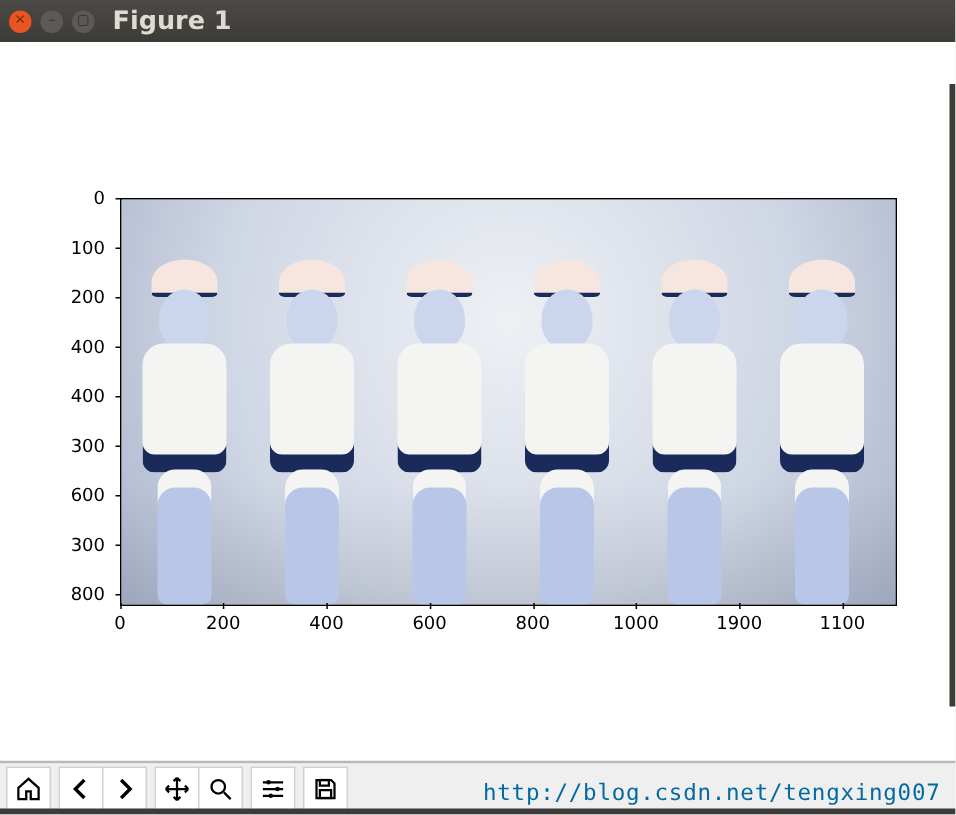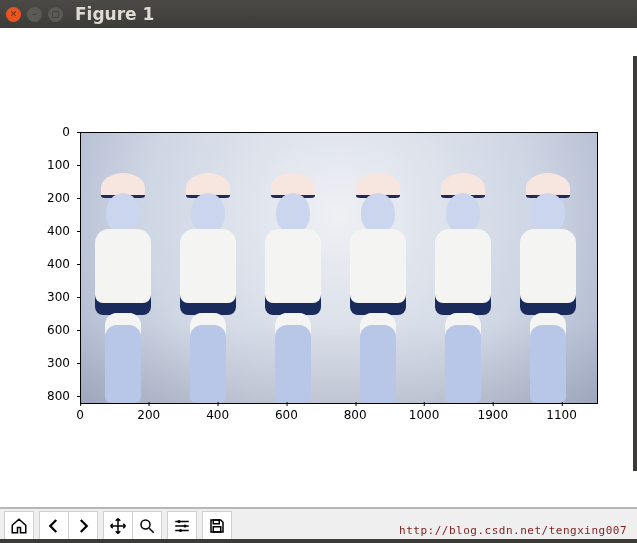--- a/index.html
+++ b/index.html
@@ -185,22 +185,22 @@
     cursor: pointer;
   }
   .tbar-btn svg { width: 18px; height: 18px; }
   .tbar-sep {
     width: 6px;
   }
   .watermark {
     position: absolute;
     right: 10px;
     bottom: 6px;
-    color: #7f1d1d;
-    font-size: 11px;
+    color: #0369a1;
+    font-size: 15px;
     font-family: monospace;
     letter-spacing: 0.5px;
     pointer-events: none;
   }
   .right-edge {
     position: absolute;
     right: 0;
     top: 28px;
     bottom: 36px;
     width: 4px;

